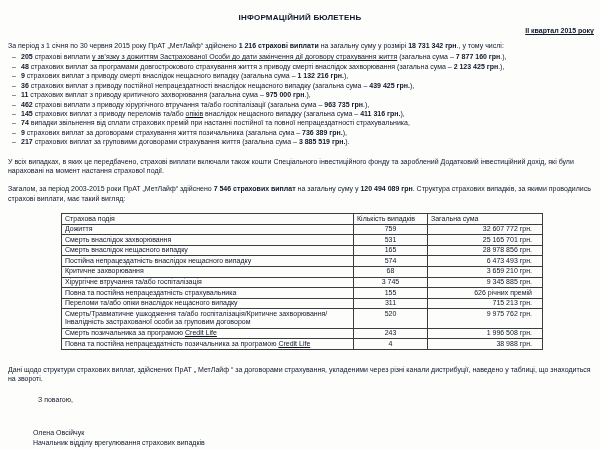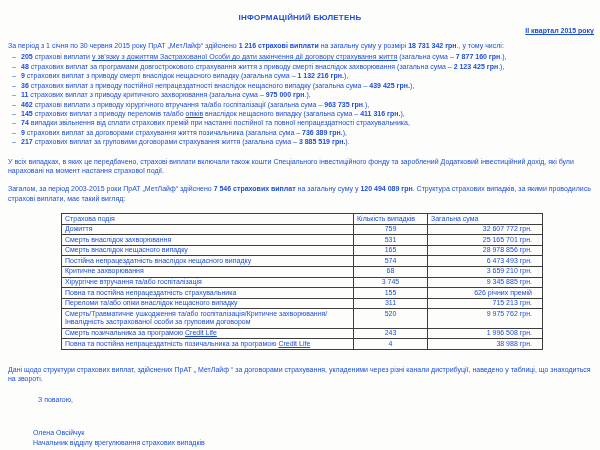--- a/index.html
+++ b/index.html
@@ -2,21 +2,21 @@
 <html><head>
 <meta charset="utf-8">
 <style>
   * { margin:0; padding:0; box-sizing:border-box; }
   html,body { background:#e8e8e8; }
   .page {
     position:relative;
     width:600px; height:450px;
     margin:0 auto;
     background:#fdfdfc;
-    color:#1d4ed8;
+    color:#0f172a;
     font-family:"Liberation Sans","DejaVu Sans",sans-serif;
     overflow:hidden;
   }
   .title {
     padding-top:13px;
     text-align:center;
     font-size:8px;
     font-weight:bold;
     letter-spacing:.2px;
   }

